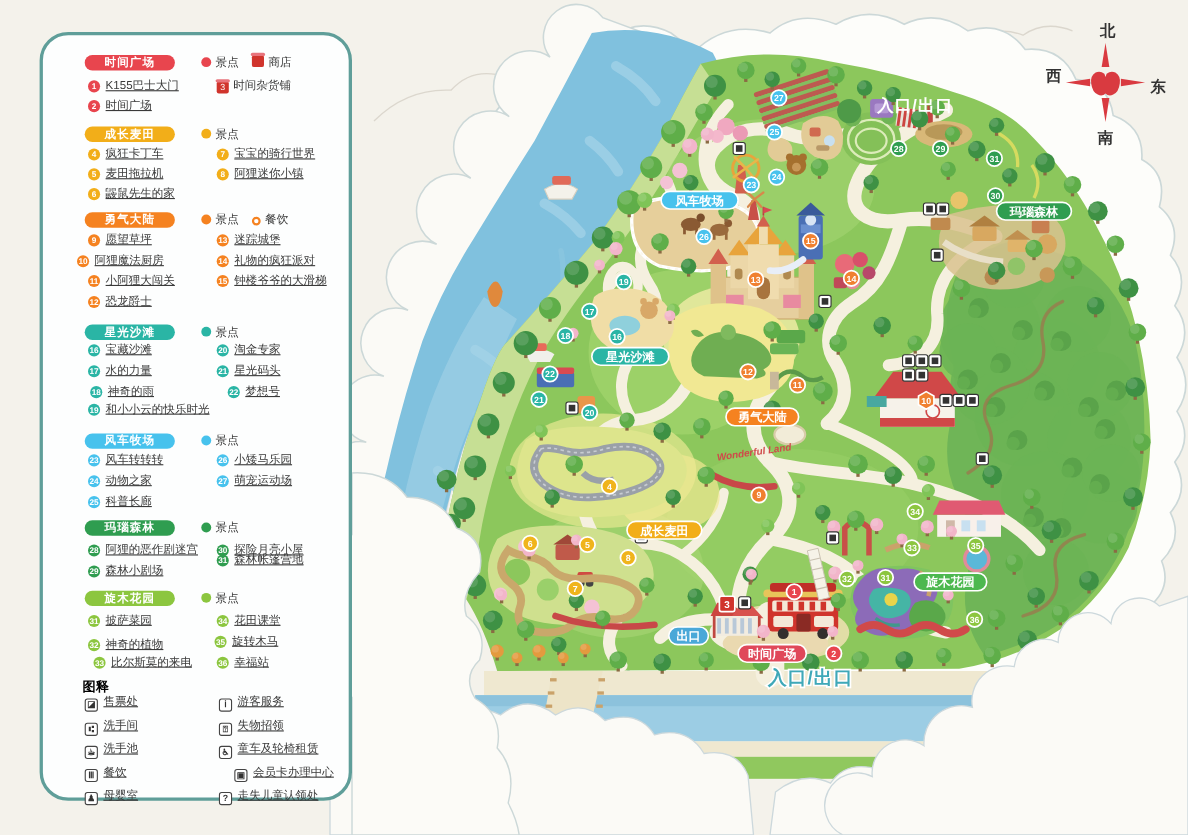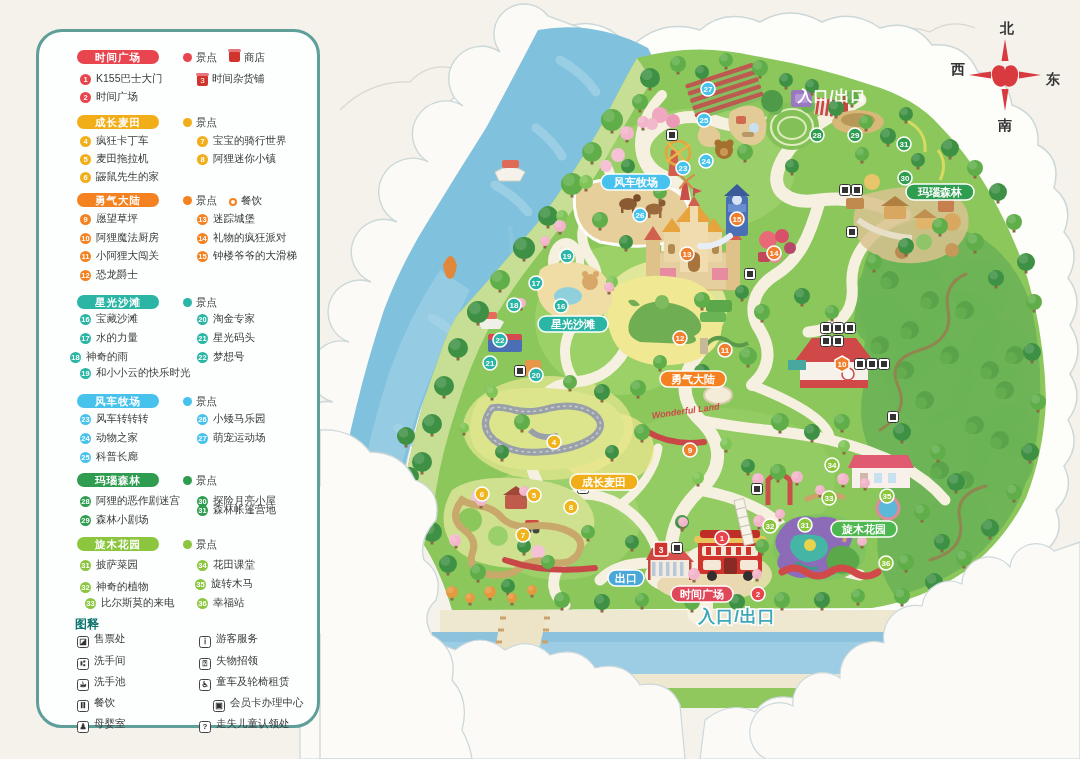--- a/index.html
+++ b/index.html
@@ -5,21 +5,21 @@
 html,body { width:1080px; height:759px; overflow:hidden; background:#f4f2eb; font-family:"Liberation Sans",sans-serif; }
 #stage { position:relative; width:1080px; height:759px; }
 #map { position:absolute; left:0; top:0; }
 #panel { position:absolute; left:36px; top:29px; width:284px; height:699px; background:#fdfefe;
   border:3px solid #5f9e99; border-radius:26px; z-index:5; }
 .pill { position:absolute; left:38px; width:82px; height:14px; border-radius:7px; color:#fff;
   font-size:10.5px; font-weight:bold; text-align:center; line-height:14px; letter-spacing:1px; }
 .dotrow { position:absolute; height:14px; line-height:14px; font-size:10.5px; color:#3a3a3a; }
 .dot { display:inline-block; width:9px; height:9px; border-radius:50%; margin-right:4px; vertical-align:-1px; }
 .dot2 { display:inline-block; width:8px; height:8px; border-radius:50%; border:2.5px solid #f58220; margin-right:4px; vertical-align:-2px; background:#fff; }
-.item { position:absolute; height:13px; line-height:13px; font-size:10.5px; color:#3a3a3a; white-space:nowrap; }
+.item { position:absolute; height:13px; line-height:13px; font-size:10.5px; color:#3a3a3a; white-space:nowrap;text-decoration:underline; }
 .num { display:inline-block; width:11px; height:11px; border-radius:50%; color:#fff; font-size:7.5px; font-weight:bold;
   text-align:center; line-height:11px; margin-right:5px; vertical-align:0px; }
 .ibox { display:inline-block; width:12px; height:12px; border:1.2px solid #444; border-radius:2.5px;
   font-size:8px; line-height:10px; text-align:center; margin-right:5px; vertical-align:-2px; color:#333; background:#fff; font-weight:bold; }
 .shopico { display:inline-block; width:11px; height:11px; background:#d0342c; border-radius:2px; margin-right:4px;
   color:#fff; font-size:8px; text-align:center; line-height:11px; vertical-align:-1px; position:relative; }
 .shopico::before { content:""; position:absolute; left:-1px; top:-2px; width:13px; height:3px; background:#e8747c; border-radius:1.5px; }
 </style></head>
 <body>
 <div id="stage">
@@ -895,35 +895,35 @@
 <div class="dotrow" style="top:83px;left:144px"><span class="dot" style="background:#f2ae19"></span>景点</div>
 <div class="item" style="top:102px;left:41px"><span class="num" style="background:#f2ae19">4</span>疯狂卡丁车</div>
 <div class="item" style="top:120px;left:41px"><span class="num" style="background:#f2ae19">5</span>麦田拖拉机</div>
 <div class="item" style="top:138px;left:41px"><span class="num" style="background:#f2ae19">6</span>鼹鼠先生的家</div>
 <div class="item" style="top:102px;left:158px"><span class="num" style="background:#f2ae19">7</span>宝宝的骑行世界</div>
 <div class="item" style="top:120px;left:158px"><span class="num" style="background:#f2ae19">8</span>阿狸迷你小镇</div>
 <div class="pill" style="top:161px;background:#f58220">勇气大陆</div>
 <div class="dotrow" style="top:161px;left:144px"><span class="dot" style="background:#f58220"></span>景点</div>
 <div class="dotrow" style="top:161px;left:190px"><span class="dot2" style="border-color:#f58220"></span>餐饮</div>
 <div class="item" style="top:180px;left:41px"><span class="num" style="background:#f58220">9</span>愿望草坪</div>
-<div class="item" style="top:199px;left:41px"><span class="num" style="background:#f58220">10</span>阿狸魔法厨房</div>
+<div class="item" style="top:199px;left:31px"><span class="num" style="background:#f58220">10</span>阿狸魔法厨房</div>
 <div class="item" style="top:217px;left:41px"><span class="num" style="background:#f58220">11</span>小阿狸大闯关</div>
 <div class="item" style="top:236px;left:41px"><span class="num" style="background:#f58220">12</span>恐龙爵士</div>
 <div class="item" style="top:180px;left:158px"><span class="num" style="background:#f58220">13</span>迷踪城堡</div>
 <div class="item" style="top:199px;left:158px"><span class="num" style="background:#f58220">14</span>礼物的疯狂派对</div>
 <div class="item" style="top:217px;left:158px"><span class="num" style="background:#f58220">15</span>钟楼爷爷的大滑梯</div>
 <div class="pill" style="top:263px;background:#2ab5a5">星光沙滩</div>
 <div class="dotrow" style="top:263px;left:144px"><span class="dot" style="background:#2ab5a5"></span>景点</div>
 <div class="item" style="top:280px;left:41px"><span class="num" style="background:#2ab5a5">16</span>宝藏沙滩</div>
 <div class="item" style="top:299px;left:41px"><span class="num" style="background:#2ab5a5">17</span>水的力量</div>
-<div class="item" style="top:318px;left:31px"><span class="num" style="background:#2ab5a5">18</span>神奇的雨</div>
+<div class="item" style="top:318px;left:43px"><span class="num" style="background:#2ab5a5">18</span>神奇的雨</div>
 <div class="item" style="top:334px;left:41px"><span class="num" style="background:#2ab5a5">19</span>和小小云的快乐时光</div>
 <div class="item" style="top:280px;left:158px"><span class="num" style="background:#2ab5a5">20</span>淘金专家</div>
 <div class="item" style="top:299px;left:158px"><span class="num" style="background:#2ab5a5">21</span>星光码头</div>
-<div class="item" style="top:318px;left:158px"><span class="num" style="background:#2ab5a5">22</span>梦想号</div>
+<div class="item" style="top:318px;left:168px"><span class="num" style="background:#2ab5a5">22</span>梦想号</div>
 <div class="pill" style="top:362px;background:#47c2ed">风车牧场</div>
 <div class="dotrow" style="top:362px;left:144px"><span class="dot" style="background:#47c2ed"></span>景点</div>
 <div class="item" style="top:380px;left:41px"><span class="num" style="background:#47c2ed">23</span>风车转转转</div>
 <div class="item" style="top:399px;left:41px"><span class="num" style="background:#47c2ed">24</span>动物之家</div>
 <div class="item" style="top:418px;left:41px"><span class="num" style="background:#47c2ed">25</span>科普长廊</div>
 <div class="item" style="top:380px;left:158px"><span class="num" style="background:#47c2ed">26</span>小矮马乐园</div>
 <div class="item" style="top:399px;left:158px"><span class="num" style="background:#47c2ed">27</span>萌宠运动场</div>
 <div class="pill" style="top:441px;background:#2f9d50">玛瑙森林</div>
 <div class="dotrow" style="top:441px;left:144px"><span class="dot" style="background:#2f9d50"></span>景点</div>
 <div class="item" style="top:462px;left:41px"><span class="num" style="background:#2f9d50">28</span>阿狸的恶作剧迷宫</div>
@@ -931,21 +931,21 @@
 <div class="item" style="top:462px;left:158px"><span class="num" style="background:#2f9d50">30</span>探险月亮小屋</div>
 <div class="item" style="top:471px;left:158px"><span class="num" style="background:#2f9d50">31</span>森林帐篷营地</div>
 <div class="pill" style="top:505px;background:#8cc63f">旋木花园</div>
 <div class="dotrow" style="top:505px;left:144px"><span class="dot" style="background:#8cc63f"></span>景点</div>
 <div class="item" style="top:526px;left:41px"><span class="num" style="background:#8cc63f">31</span>披萨菜园</div>
 <div class="item" style="top:548px;left:41px"><span class="num" style="background:#8cc63f">32</span>神奇的植物</div>
 <div class="item" style="top:564px;left:46px"><span class="num" style="background:#8cc63f">33</span>比尔斯莫的来电</div>
 <div class="item" style="top:526px;left:158px"><span class="num" style="background:#8cc63f">34</span>花田课堂</div>
 <div class="item" style="top:545px;left:156px"><span class="num" style="background:#8cc63f">35</span>旋转木马</div>
 <div class="item" style="top:564px;left:158px"><span class="num" style="background:#8cc63f">36</span>幸福站</div>
-<div style="position:absolute;left:36px;top:584px;font-size:12px;font-weight:bold;color:#0f766e">图释</div>
+<div style="position:absolute;left:36px;top:584px;font-size:12px;font-weight:bold;color:#000000">图释</div>
 <div class="item" style="top:600px;left:38px"><span class="ibox">◪</span>售票处</div>
 <div class="item" style="top:622px;left:38px"><span class="ibox">⑆</span>洗手间</div>
 <div class="item" style="top:643px;left:38px"><span class="ibox">☕︎</span>洗手池</div>
 <div class="item" style="top:664px;left:38px"><span class="ibox">Ⅲ</span>餐饮</div>
 <div class="item" style="top:685px;left:38px"><span class="ibox">♟︎</span>母婴室</div>
 <div class="item" style="top:600px;left:160px"><span class="ibox">ⅰ</span>游客服务</div>
 <div class="item" style="top:622px;left:160px"><span class="ibox">⍰</span>失物招领</div>
 <div class="item" style="top:643px;left:160px"><span class="ibox">♿︎</span>童车及轮椅租赁</div>
 <div class="item" style="top:664px;left:174px"><span class="ibox">▣</span>会员卡办理中心</div>
 <div class="item" style="top:685px;left:160px"><span class="ibox">?</span>走失儿童认领处</div>

